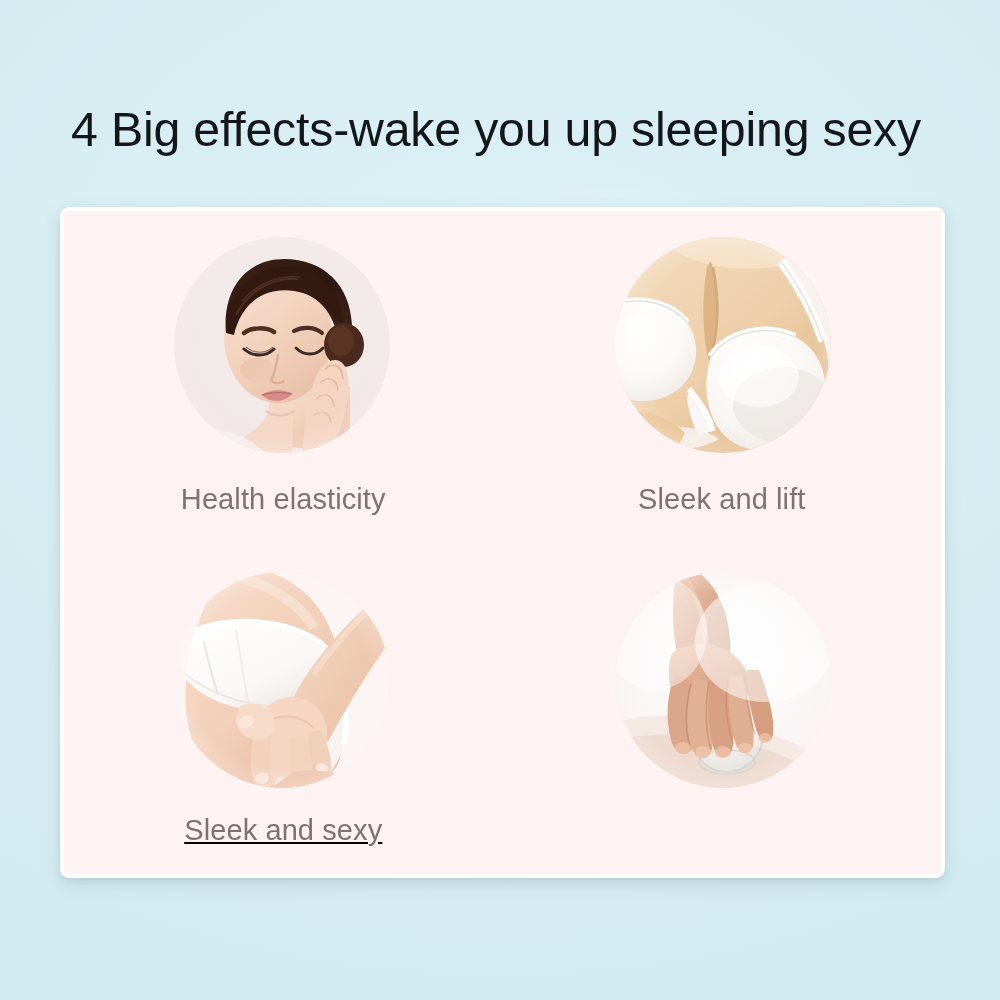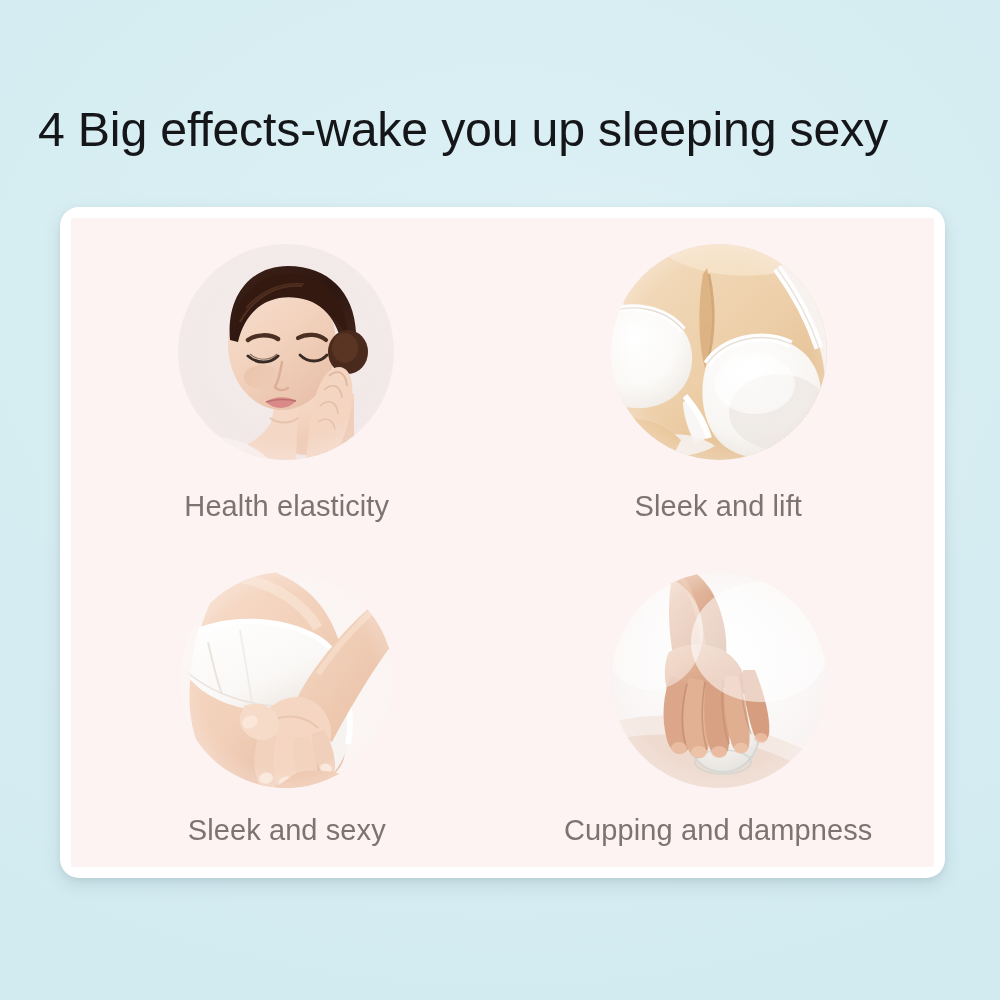--- a/index.html
+++ b/index.html
@@ -16,20 +16,21 @@
   }
 
   #poster {
     position: relative;
     width: 1000px;
     height: 1000px;
     background:
       radial-gradient(ellipse 900px 700px at 50% 30%, #dcf1f5 0%, #d6edf2 55%, #d2ebf1 100%),
       linear-gradient(160deg, #d9eff4 0%, #d5edf2 45%, #d8eff3 100%);
     overflow: hidden;
+    text-align: center;
   }
 
   
   #poster::before {
     content: "";
     position: absolute;
     left: 0; top: 0; right: 0; bottom: 0;
     background: radial-gradient(ellipse 520px 420px at 62% 46%, rgba(255,255,255,0.45) 0%, rgba(255,255,255,0.0) 70%);
     pointer-events: none;
   }
@@ -51,24 +52,24 @@
   }
 
   
   .card {
     position: absolute;
     left: 60px;
     top: 207px;
     width: 885px;
     height: 671px;
     background: #ffffff;
-    border-radius: 19px;
+    border-radius: 9px;
     box-shadow: 0 7px 16px rgba(120,140,150,0.22), 0 2px 5px rgba(120,140,150,0.12);
     box-sizing: border-box;
-    padding: 11px;
+    padding: 4px;
   }
   .card-inner {
     position: relative;
     width: 100%;
     height: 100%;
     background: #fcf3f2;
     border-radius: 2px;
     overflow: hidden;
   }
 
@@ -80,21 +81,21 @@
     grid-template-columns: 1fr 1fr;
     grid-template-rows: 1fr 1fr;
   }
   .cell {
     position: relative;
     display: flex;
     flex-direction: column;
     align-items: center;
   }
   .cell.r1 { padding-top: 26px; }
-  .cell.r2 { padding-top: 29px; }
+  .cell.r2 { padding-top: 29px; text-decoration: underline; }
 
   .photo {
     position: relative;
     width: 216px;
     height: 216px;
     border-radius: 50%;
     overflow: hidden;
     background: #f7efee;
     flex: 0 0 auto;
   }
@@ -392,19 +393,18 @@
                 <ellipse cx="88" cy="180" rx="8" ry="6" fill="#f0c8ae" opacity="0.8"></ellipse>
                 <ellipse cx="108" cy="180" rx="8" ry="6" fill="#edc2a7" opacity="0.8"></ellipse>
                 <ellipse cx="130" cy="176" rx="7" ry="5.5" fill="#f0c6ab" opacity="0.8"></ellipse>
                 <ellipse cx="150" cy="166" rx="6.5" ry="5" fill="#edc2a6" opacity="0.8"></ellipse>
 
                 <ellipse cx="150" cy="70" rx="70" ry="60" fill="#ffffff" opacity="0.55"></ellipse>
                 <ellipse cx="40" cy="60" rx="52" ry="58" fill="#ffffff" opacity="0.45"></ellipse>
               </g>
             </svg>
           </div>
-          <div class="caption">Cupping and dampness</div>
         </div>
 
       </div>
     </div>
   </div>
 </div>
 
 </body></html>

